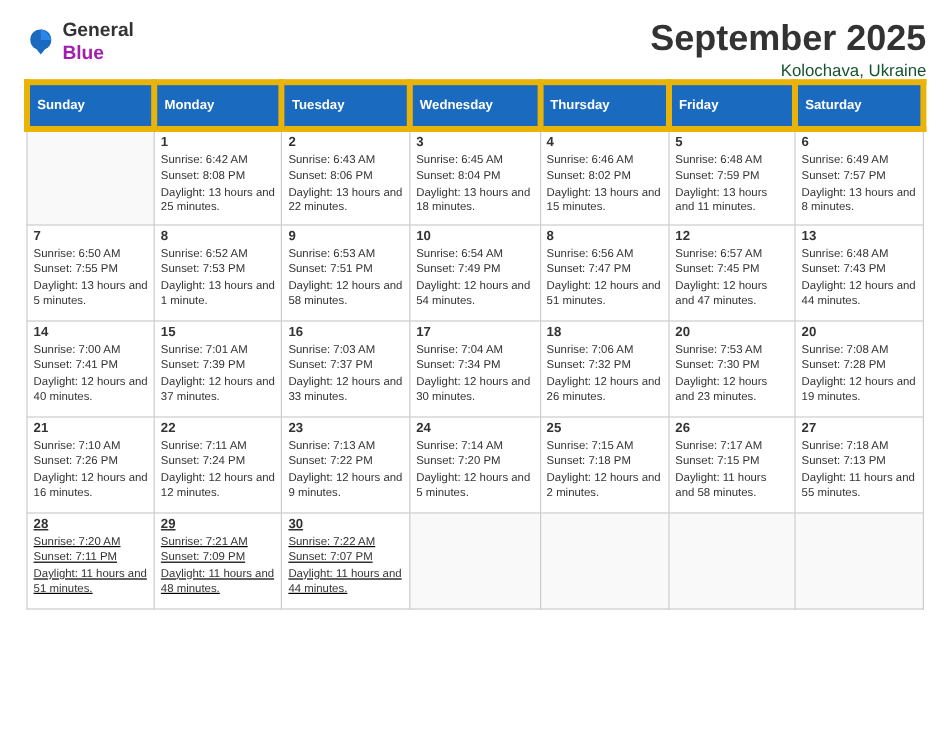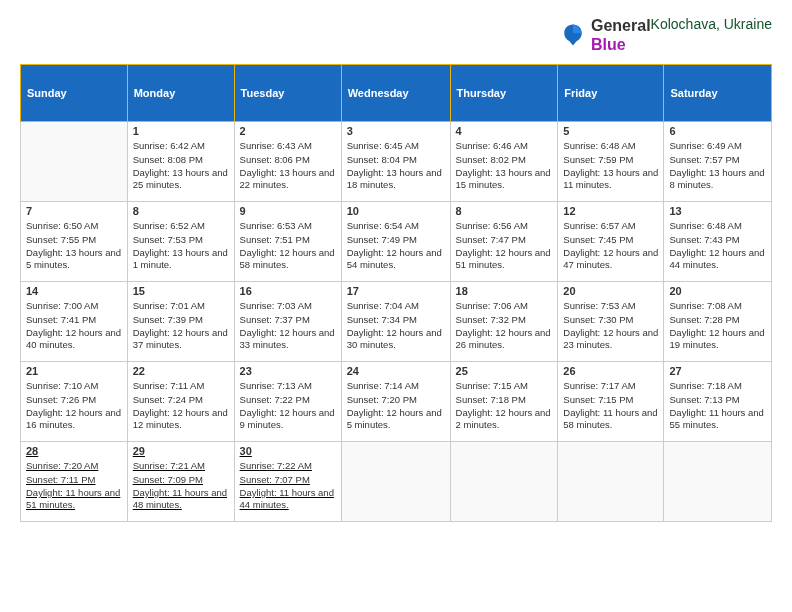--- a/index.html
+++ b/index.html
@@ -11,23 +11,22 @@
       overflow: hidden;
     }
     .page {
       width: 792px;
       height: 612px;
       padding: 16px 20px 10px 20px;
       background: #fff;
     }
     .header {
       display: flex;
-      justify-content: flex-end;
+      justify-content: space-between;
       align-items: flex-start;
-      margin-bottom: 10px;
     }
     .logo {
       display: flex;
       align-items: center;
       gap: 4px;
     }
     .logo-icon {
       width: 28px;
       height: 28px;
     }
@@ -45,24 +44,24 @@
     }
     .calendar {
       width: 100%;
       border-collapse: collapse;
       font-size: 10px;
     }
     .calendar thead th {
       background: #1a6abf;
       color: #fff;
       text-align: left;
-      padding: 22px 6px;
+      padding: 11px 6px;
       font-size: 11px;
       font-weight: bold;
-      border: 1px solid #eab308;
+      border: 5px solid #eab308;
     }
     .calendar tbody td {
       border: 1px solid #ccc;
       vertical-align: top;
       padding: 3px 5px;
       width: 113px;
       height: 80px;
     }
     .cell-content {
       display: flex;
@@ -99,20 +98,21 @@
         <path d="M16 4 C16 4 22 4 26 14 L16 14Z" fill="#2a85e8"></path>
       </svg>
       <div>
         <div style="font-size:16px; font-weight:bold; line-height:1.2;">
           <span style="color:#333;">General</span><br>
           <span style="color:#a21caf;">Blue</span>
         </div>
       </div>
     </div>
     <div class="title-block">
+      <div class="month-title">September 2025</div>
       <div class="location">Kolochava, Ukraine</div>
     </div>
   </div>
 
   <table class="calendar">
     <thead>
       <tr>
       <th>Sunday</th>
           <th>Monday</th>
           <th>Tuesday</th>

